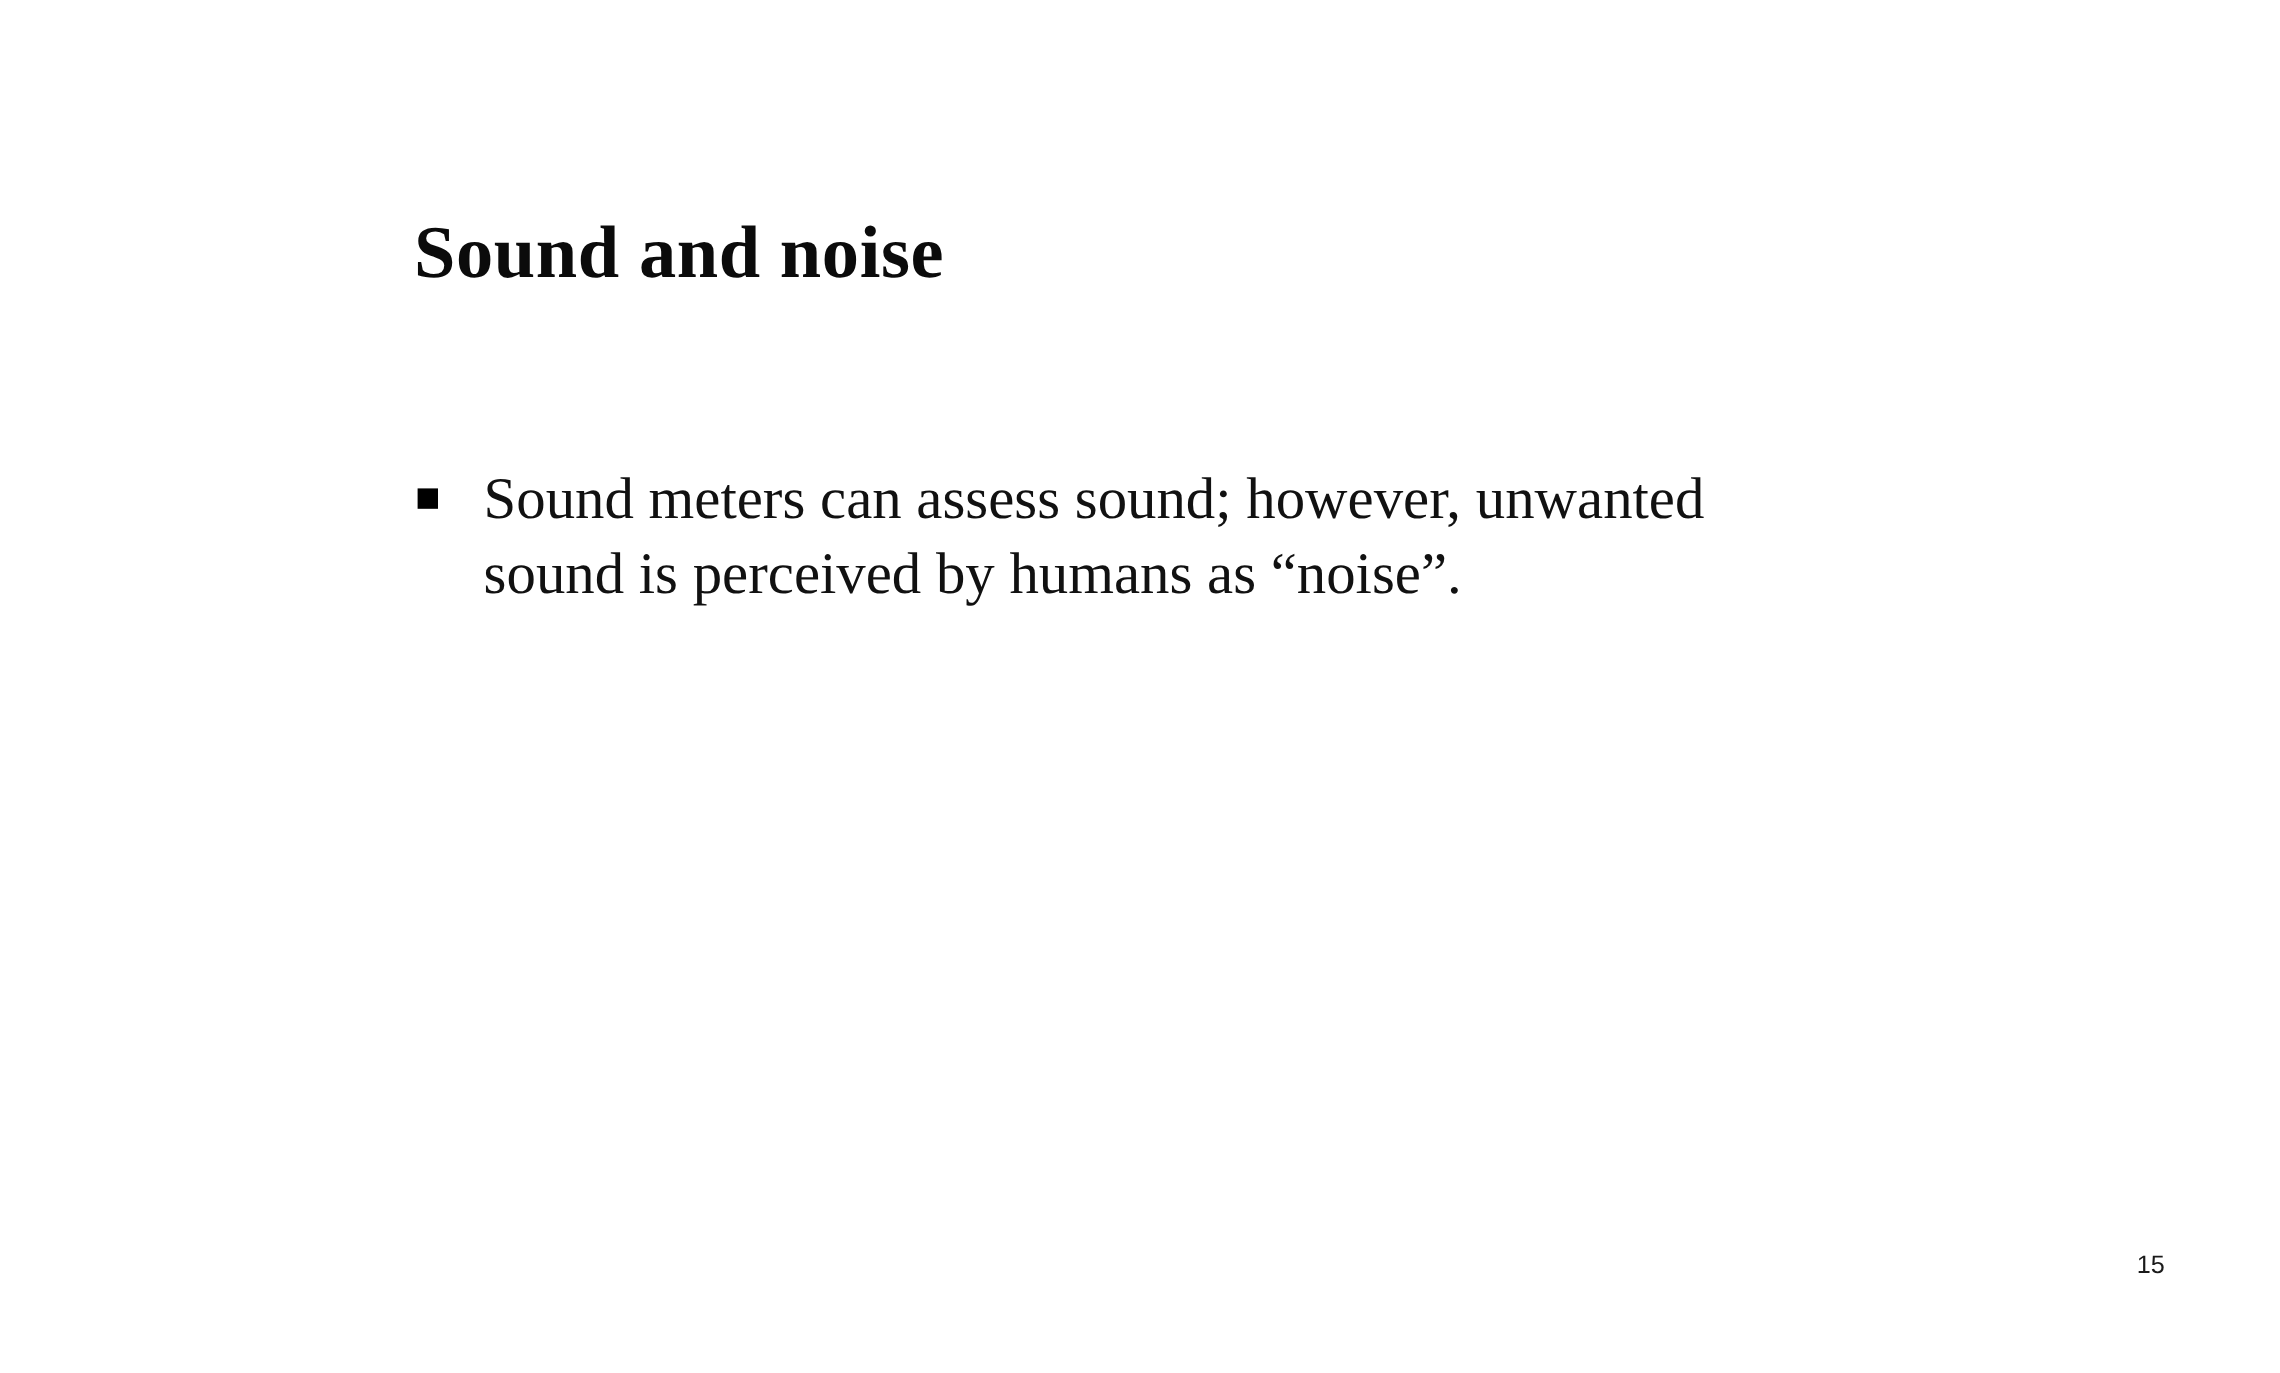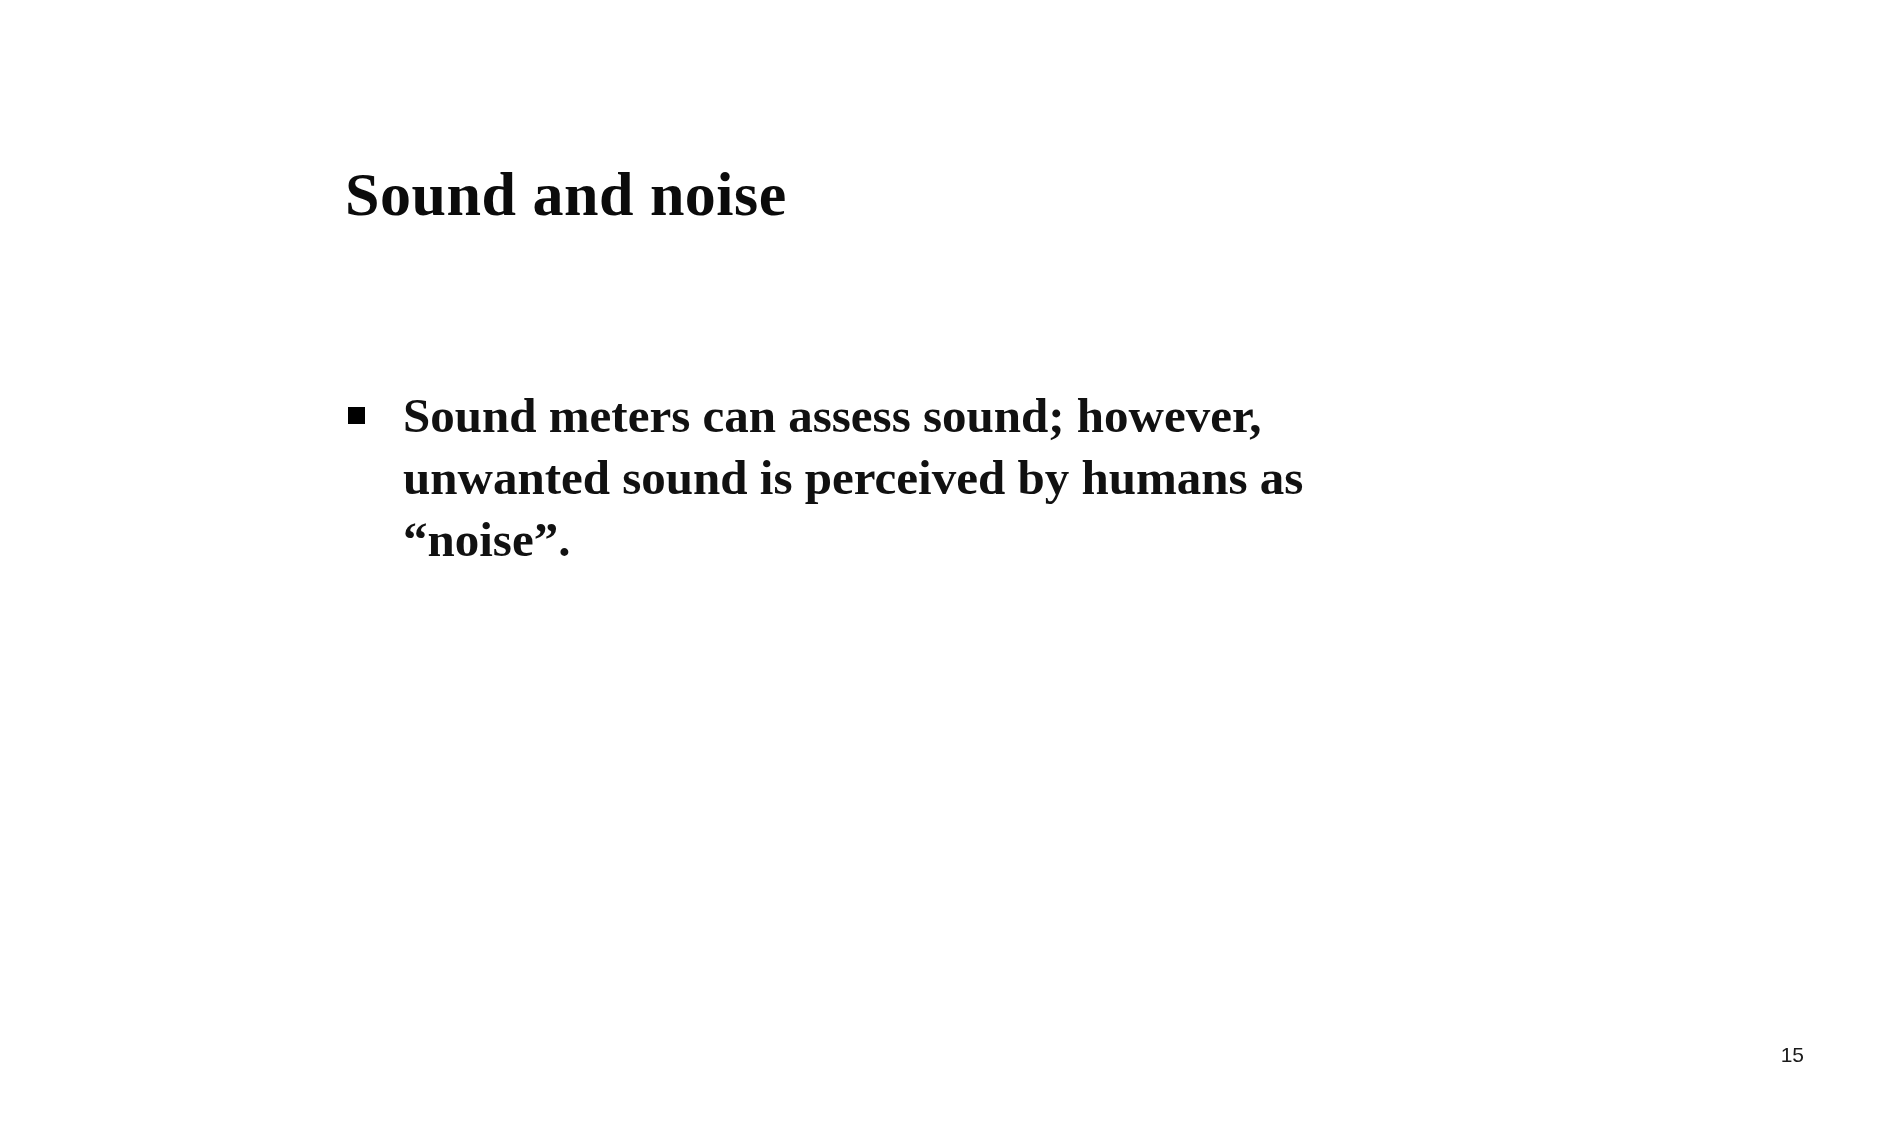--- a/index.html
+++ b/index.html
@@ -16,21 +16,21 @@
   }
   .slide {
     position: relative;
     width: 1900px;
     height: 1144px;
     background: #ffffff;
   }
   .slide-title {
     position: absolute;
     left: 345px;
-    top: 120px;
+    top: 137px;
     font-family: "Liberation Serif", serif;
     font-weight: bold;
     font-size: 62px;
     line-height: 1.05;
     letter-spacing: 0.5px;
     color: #0b0b0b;
     white-space: nowrap;
   }
   .bullet-list {
     position: absolute;
@@ -41,21 +41,20 @@
     padding: 0;
     list-style: none;
   }
   .bullet-item {
     position: relative;
     padding-left: 58px;
     font-size: 49px;
     line-height: 1.27;
     color: #111111;
     font-family: "Liberation Serif", serif;
-    font-weight: bold;
   }
   .bullet-marker {
     position: absolute;
     left: 3px;
     top: 22px;
     width: 17px;
     height: 17px;
     background: #000000;
     display: block;
   }

